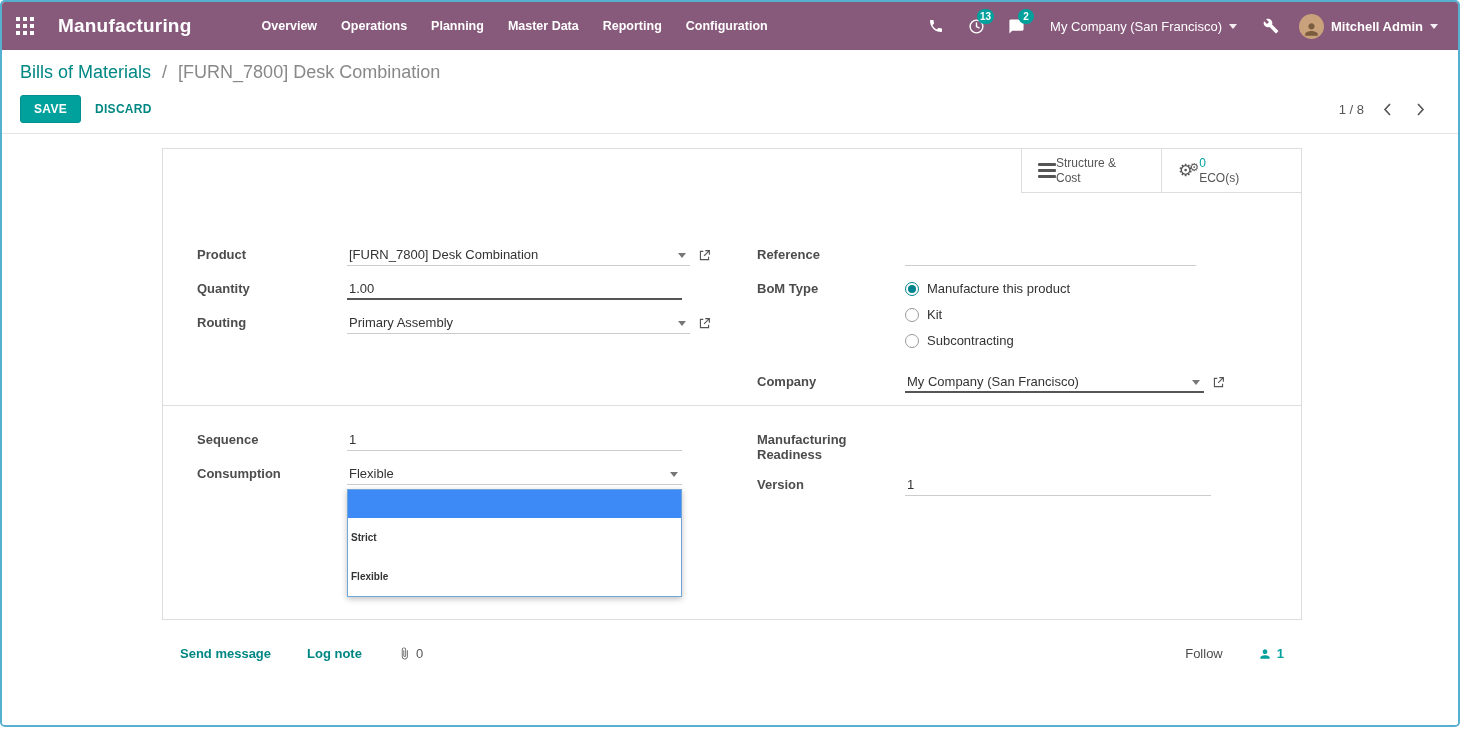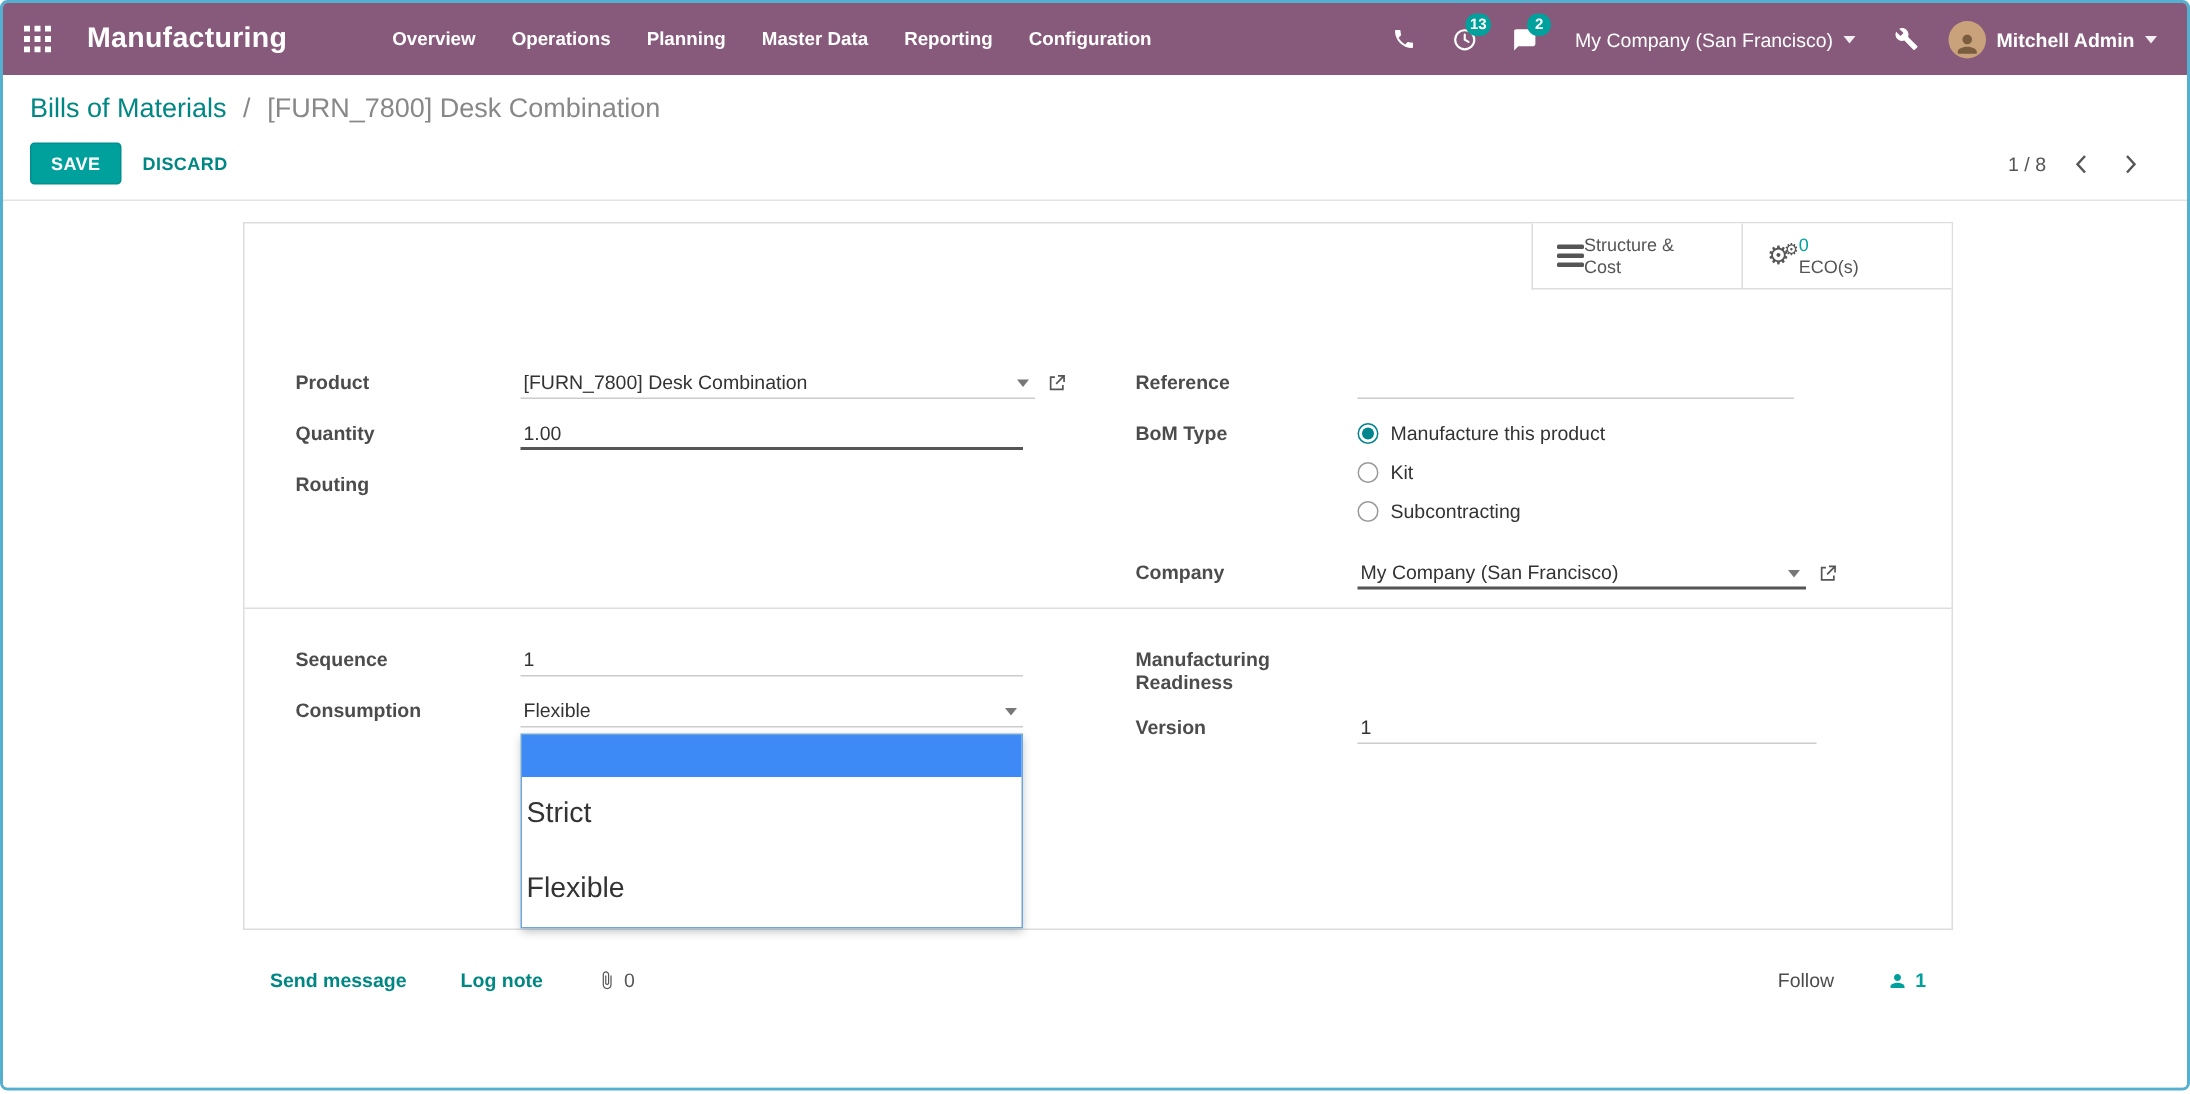--- a/index.html
+++ b/index.html
@@ -107,21 +107,21 @@
   .tab-rule { border-top:1px solid #ddd; margin-top:-1px; }
   .tab-body { padding-top:24px; padding-bottom:60px; }
   .tab-body .form-grid { padding-top:0; }
 
   
   .select-wrap { position:relative; flex:1; }
   .listbox {
     position:absolute; left:0; right:0; top:25px; background:#fff;
     border:1px solid #6ea6d8; box-shadow:0 2px 6px rgba(0,0,0,.25); z-index:5;
   }
-  .option { font-size:19px; color:#333; padding:14px 3px; min-height:17px; cursor:pointer; }
+  .option { font-size:10px; color:#333; padding:14px 3px; min-height:17px; cursor:pointer;font-weight:bold; }
   .option.highlight { background:#3d8af7; }
 
   
   .chatter { width:1140px; margin:26px auto 0 160px; padding:0 18px; }
   .chatter-row { display:flex; align-items:center; font-size:13px; }
   .chat-link { color:#008784; font-weight:bold; border:none; background:none; cursor:pointer; font-size:13px; padding:0; }
   .chat-link + .chat-link { margin-left:36px; }
   .attach { display:flex; align-items:center; gap:5px; margin-left:36px; color:#555; cursor:pointer; }
   .chatter-right { margin-left:auto; display:flex; align-items:center; gap:35px; }
   .follow { color:#4c4c4c; cursor:pointer; }
@@ -268,20 +268,32 @@
           <div class="field-row">
             <div class="field-label">Quantity</div>
             <div class="field-wrap" style="padding-right:29px;">
               <div class="field-value strong">
                 <span>1.00</span>
               </div>
             </div>
           </div>
           <div class="field-row">
             <div class="field-label">Routing</div>
+            <div class="field-wrap">
+              <div class="field-value">
+                <span>Primary Assembly</span>
+                <span class="caret-dark"></span>
+              </div>
+              <span class="ext-link">
+                <svg width="13" height="13" viewBox="0 0 16 16">
+                    <path d="M6.5 3H3v10h10V9.5" fill="none" stroke="#555" stroke-width="1.4"></path>
+                    <path d="M9 2h5v5M13.6 2.4L7.5 8.5" fill="none" stroke="#555" stroke-width="1.4"></path>
+                  </svg>
+              </span>
+            </div>
           </div>
         </div>
 
         <div class="form-col right">
           <div class="field-row">
             <div class="field-label">Reference</div>
             <div class="field-wrap" style="padding-right:29px;">
               <div class="field-value">
                 <span></span>
               </div>

